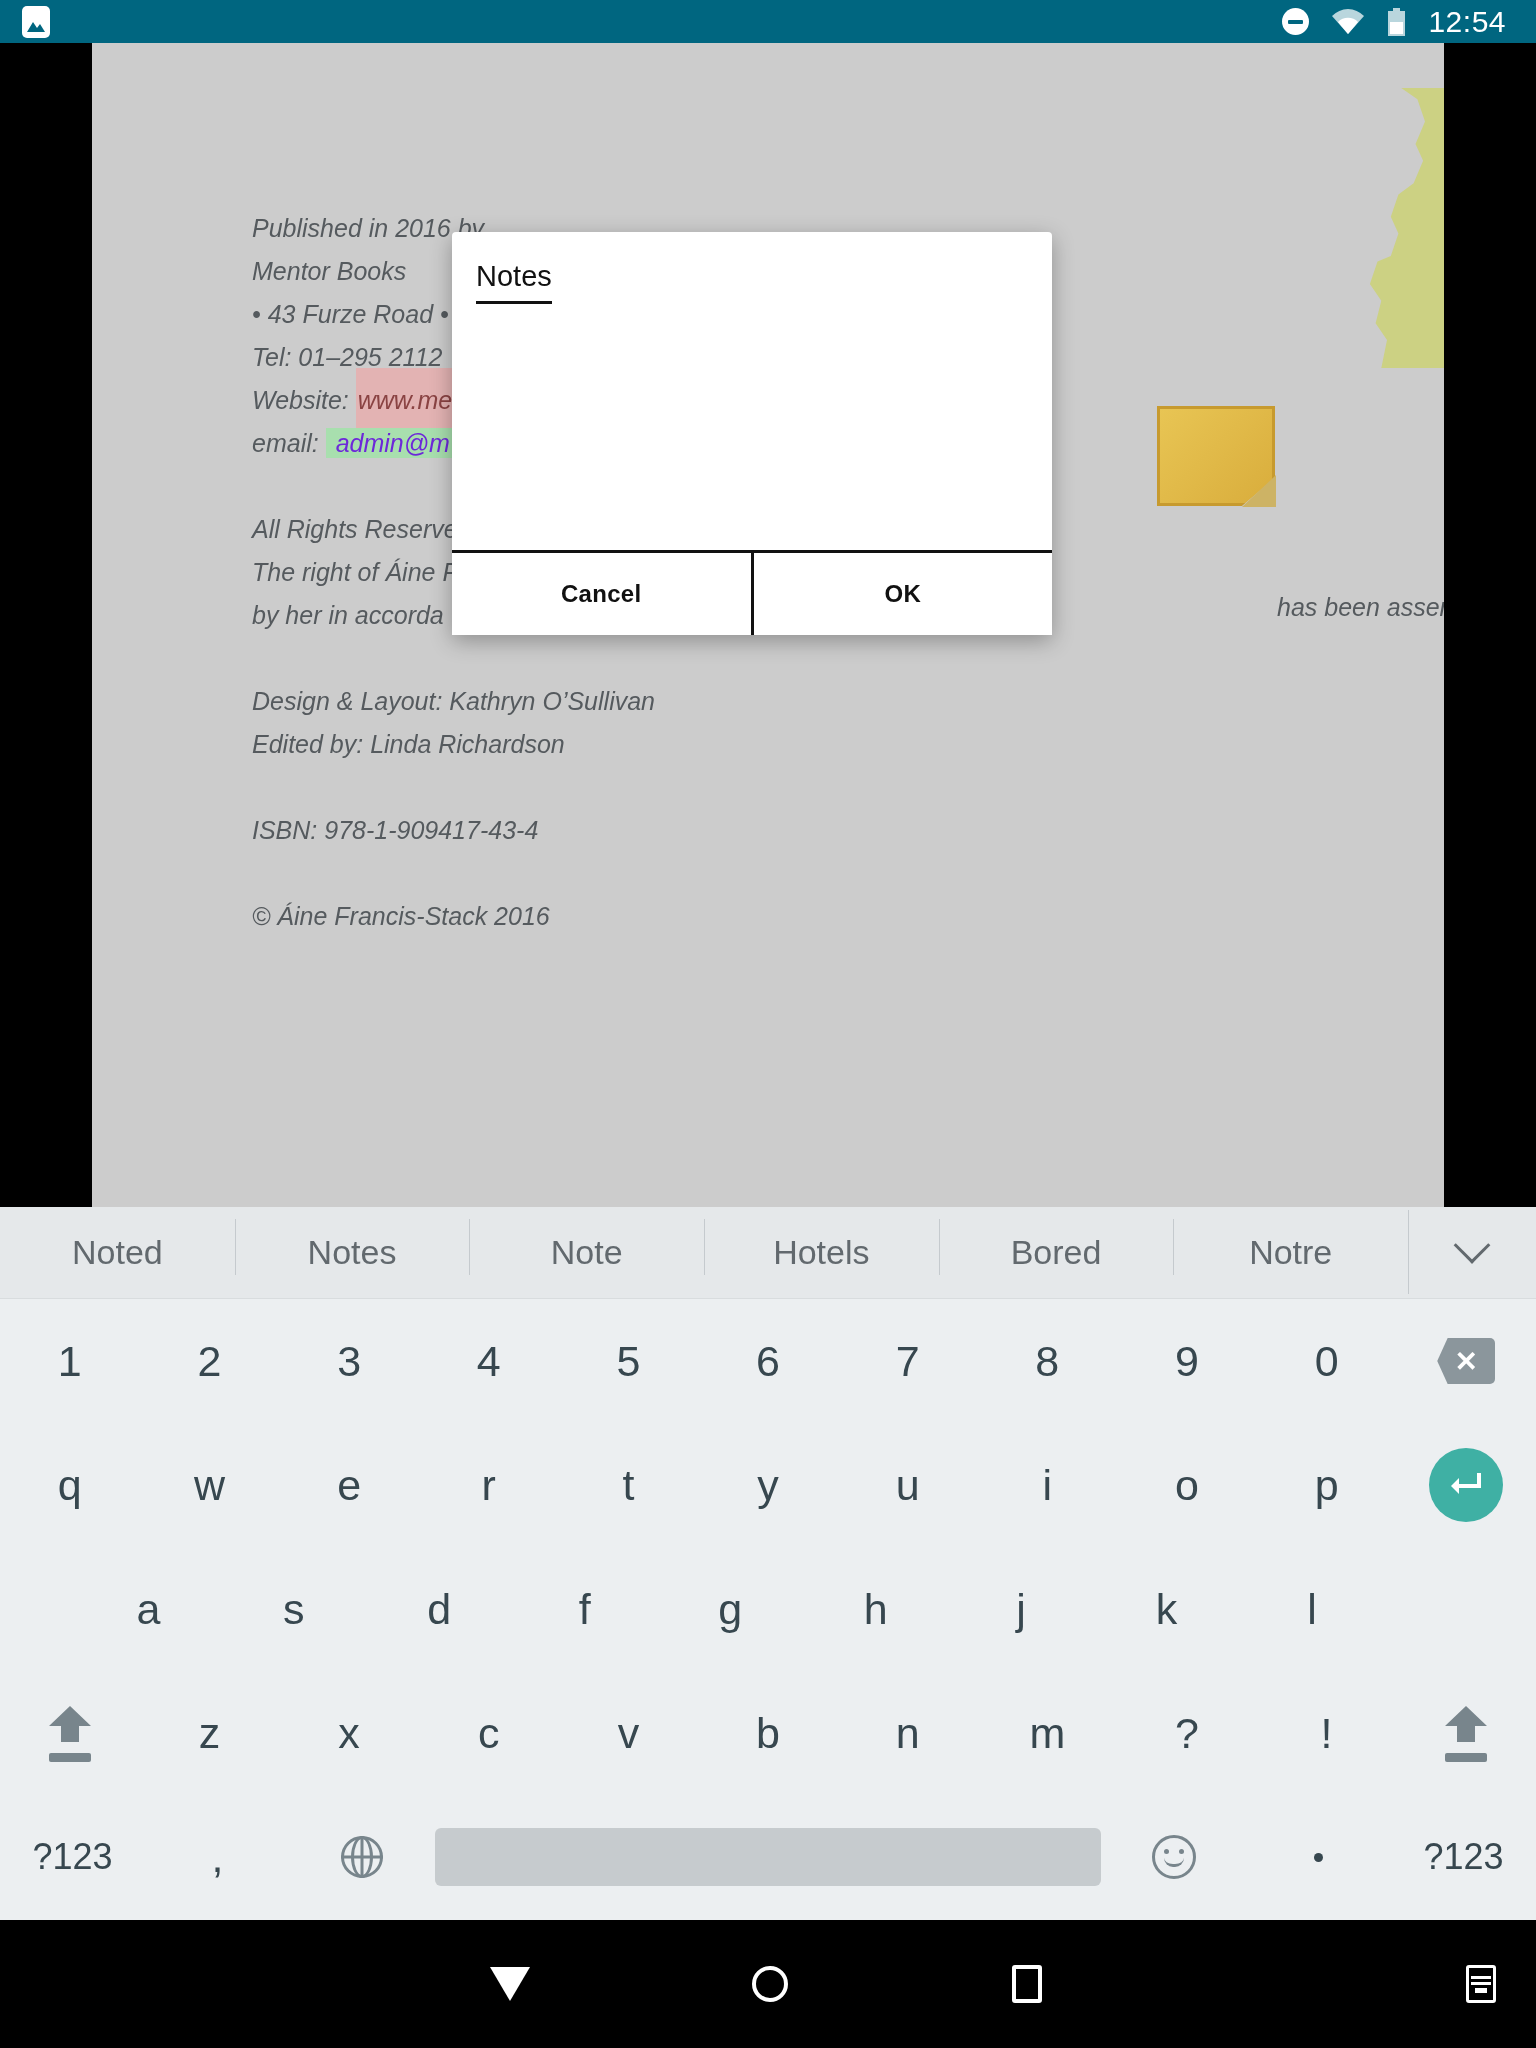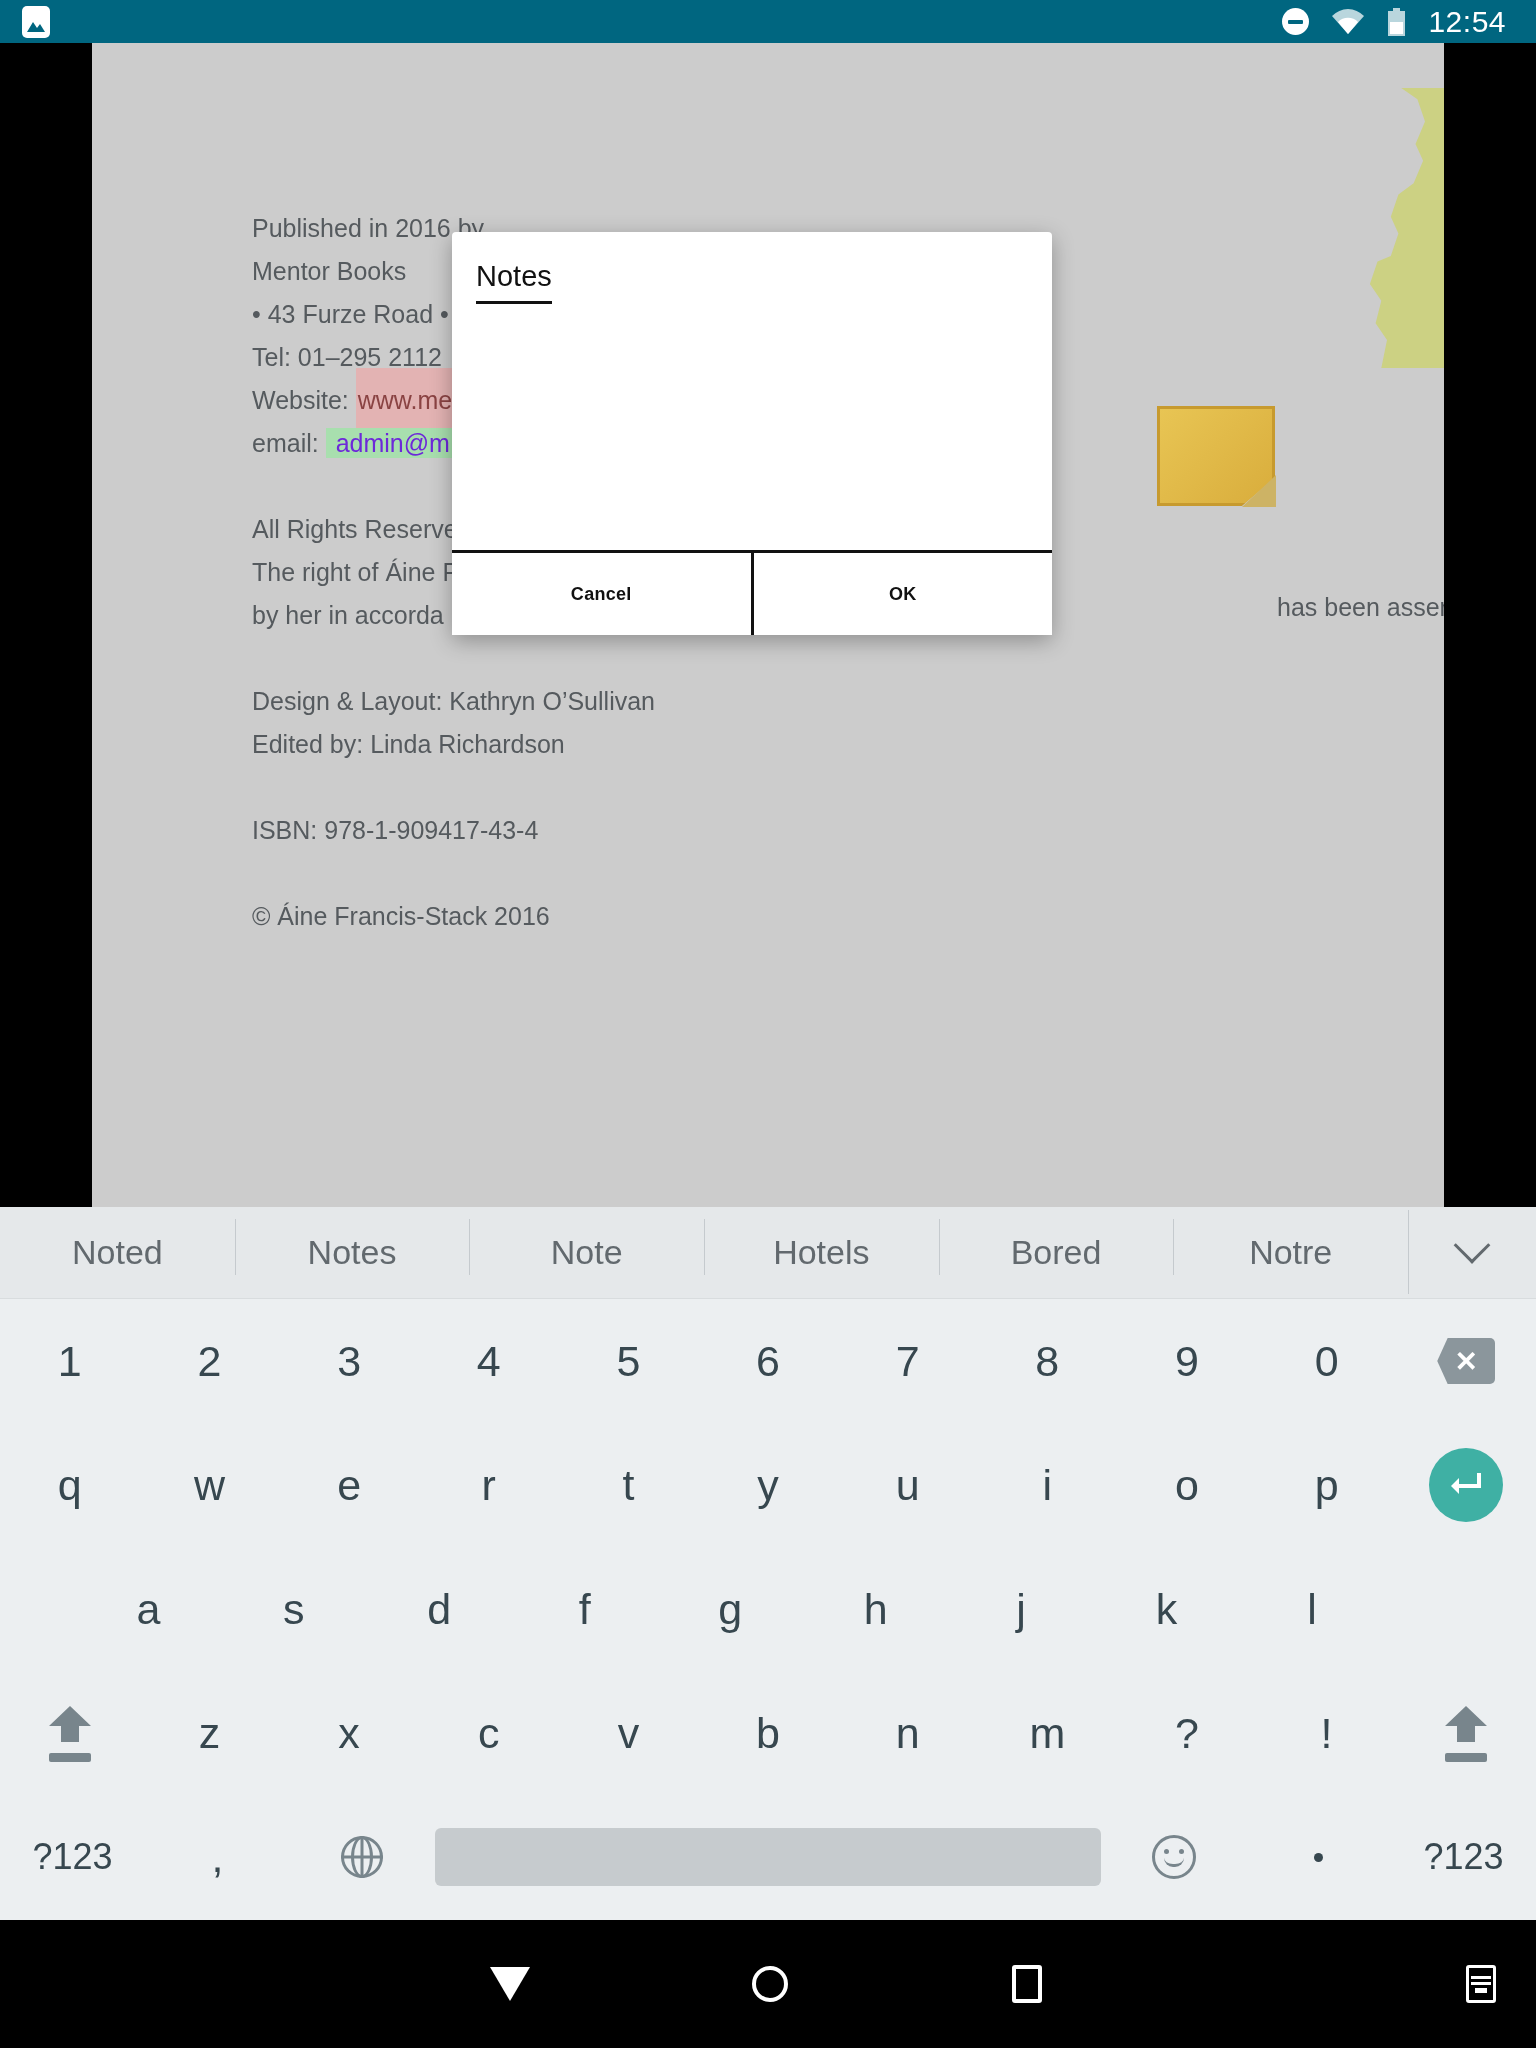--- a/index.html
+++ b/index.html
@@ -30,21 +30,21 @@
   }
   .dnd-icon::after {
     content:""; position:absolute; left:6px; top:12px; width:15px; height:4px;
     background:#006680; border-radius:1px;
   }
   .clock { color:#fff; font-size:30px; letter-spacing:0.5px; }
 
   
   .page {
     position:absolute; left:92px; top:43px; width:1352px; height:1164px;
-    background:#cccccc; overflow:hidden;
+    background:#cccccc; overflow:hidden;font-style:italic;
   }
   .doc-text {
     position:absolute; left:160px; top:164px;
     color:#555a5e; font-size:25px; line-height:43px; white-space:nowrap;
   }
   .doc-line { height:43px; }
   .doc-gap { height:43px; }
   .hl-red { background:#e3b3b3; color:#8a4343; padding:18px 2px; }
   .hl-green { background:#a8dfae; color:#6d28d9; padding:1px 10px; }
 
@@ -78,21 +78,21 @@
   .dialog-body { flex:1; padding:28px 24px 0 24px; }
   .notes-input {
     font-size:29px; color:#111; padding-bottom:8px;
     border-bottom:3px solid #111; display:inline-block; min-width:68px;
   }
   .dialog-buttons {
     height:85px; display:flex; border-top:3px solid #111;
   }
   .dlg-btn {
     flex:1; display:flex; align-items:center; justify-content:center;
-    font-size:18px; font-weight:bold; color:#111; letter-spacing:0.3px;
+    font-size:24px; font-weight:bold; color:#111; letter-spacing:0.3px;
     background:#fff; cursor:pointer;
   }
   .dlg-btn.ok { border-left:3px solid #111; }
 
   
   .keyboard {
     position:absolute; left:0; top:1207px; width:1536px; height:884px;
     background:#eceff1;
   }
   .suggestions {

